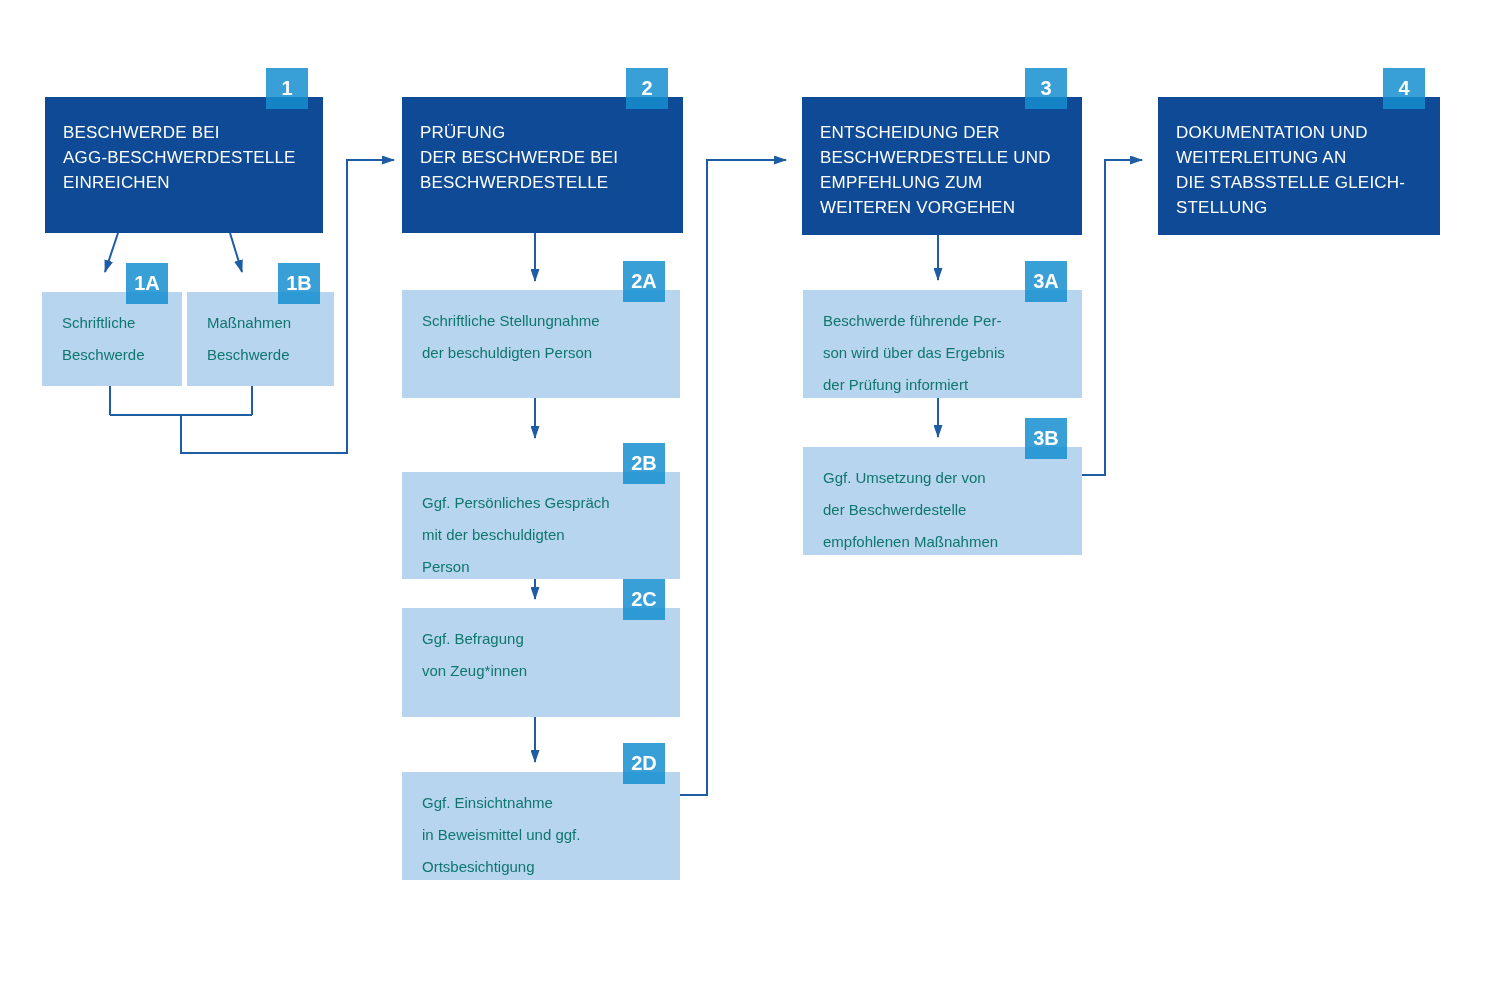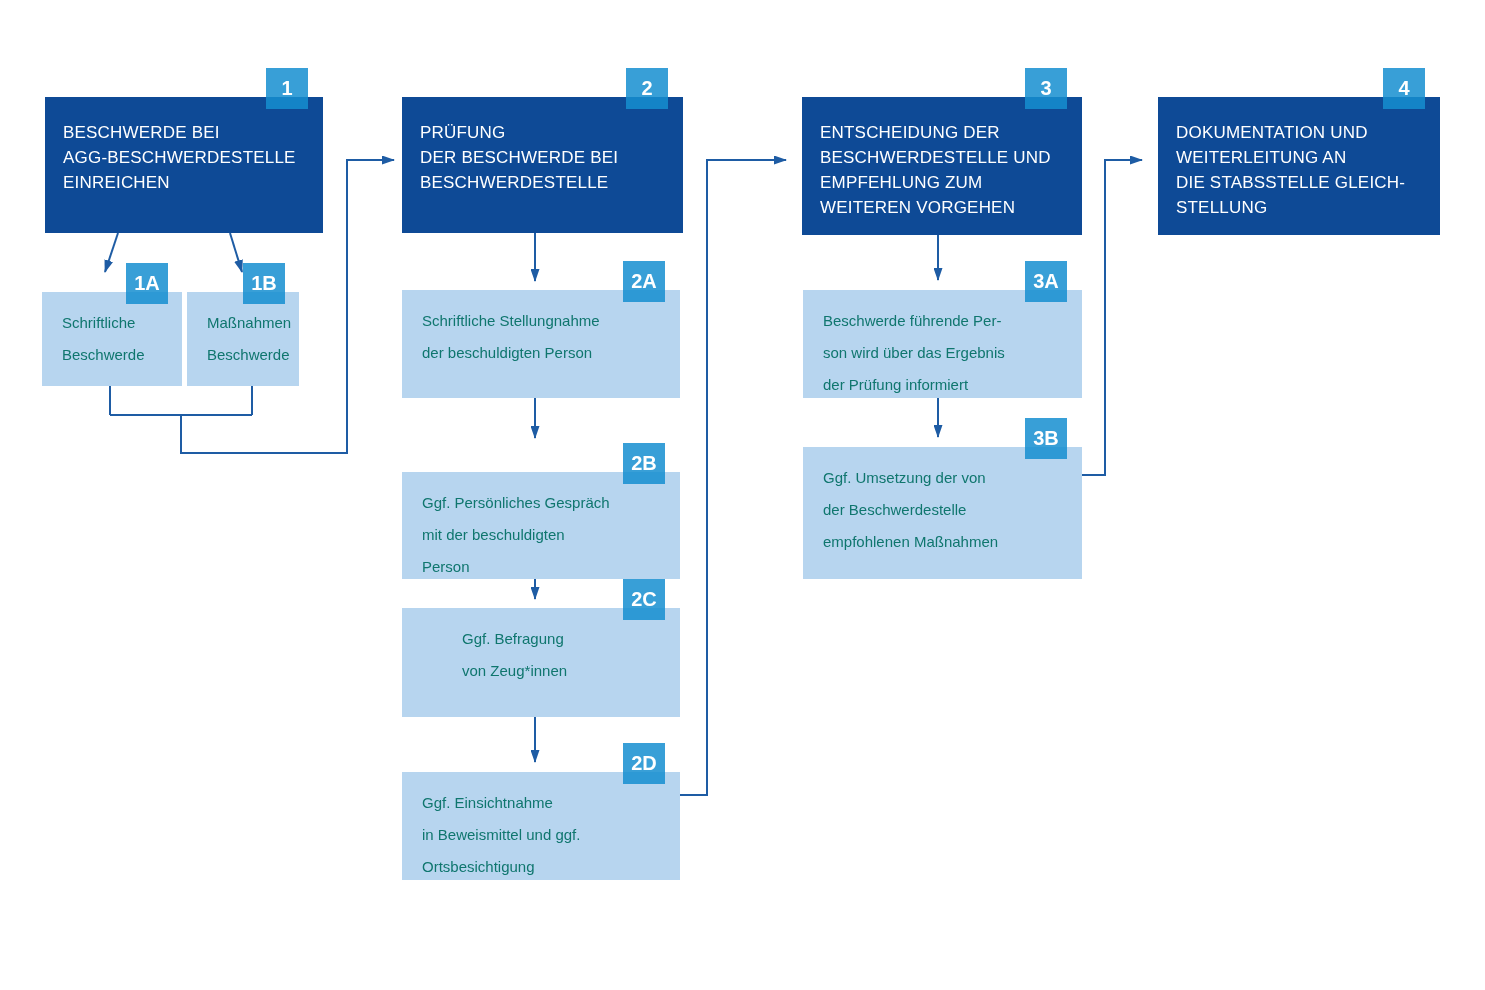--- a/index.html
+++ b/index.html
@@ -99,21 +99,21 @@
 AGG-BESCHWERDESTELLE
 EINREICHEN</span>
   </div>
 
   <div class="box light" style="left:42px; top:292px; width:140px; height:94px;">
     <span class="badge narrow">1A</span>
     <span class="box-text">Schriftliche
 Beschwerde</span>
   </div>
 
-  <div class="box light" style="left:187px; top:292px; width:112px; height:94px;">
+  <div class="box light" style="left:187px; top:292px; width:147px; height:94px;">
     <span class="badge narrow">1B</span>
     <span class="box-text">Maßnahmen
 Beschwerde</span>
   </div>
 
   <div class="box dark" style="left:402px; top:97px; width:281px; height:136px;">
     <span class="badge">2</span>
     <span class="box-title">PRÜFUNG
 DER BESCHWERDE BEI
 BESCHWERDESTELLE</span>
@@ -125,21 +125,21 @@
 der beschuldigten Person</span>
   </div>
 
   <div class="box light" style="left:402px; top:448px; width:278px; height:107px;margin-top:24px;">
     <span class="badge">2B</span>
     <span class="box-text">Ggf. Persönliches Gespräch
 mit der beschuldigten
 Person</span>
   </div>
 
-  <div class="box light" style="left:402px; top:608px; width:278px; height:109px;padding-left:40px;">
+  <div class="box light" style="left:402px; top:608px; width:278px; height:109px;">
     <span class="badge">2C</span>
     <span class="box-text">Ggf. Befragung
 von Zeug*innen</span>
   </div>
 
   <div class="box light" style="left:402px; top:772px; width:278px; height:108px;">
     <span class="badge">2D</span>
     <span class="box-text">Ggf. Einsichtnahme
 in Beweismittel und ggf.
 Ortsbesichtigung</span>
@@ -153,21 +153,21 @@
 WEITEREN VORGEHEN</span>
   </div>
 
   <div class="box light" style="left:803px; top:290px; width:279px; height:108px;">
     <span class="badge">3A</span>
     <span class="box-text">Beschwerde führende Per-
 son wird über das Ergebnis
 der Prüfung informiert</span>
   </div>
 
-  <div class="box light" style="left:803px; top:447px; width:279px; height:132px;">
+  <div class="box light" style="left:803px; top:447px; width:279px; height:108px;">
     <span class="badge">3B</span>
     <span class="box-text">Ggf. Umsetzung der von
 der Beschwerdestelle
 empfohlenen Maßnahmen</span>
   </div>
 
   <div class="box dark" style="left:1158px; top:97px; width:282px; height:138px;">
     <span class="badge">4</span>
     <span class="box-title">DOKUMENTATION UND
 WEITERLEITUNG AN

